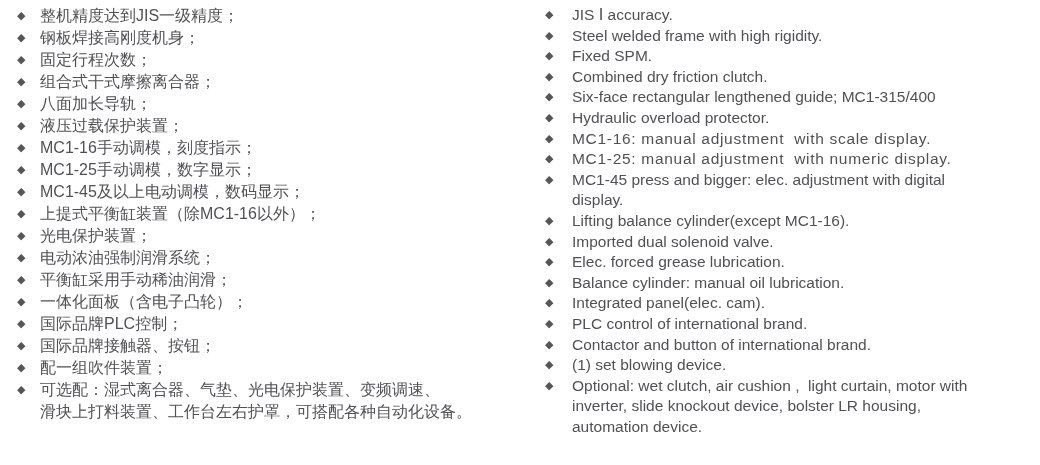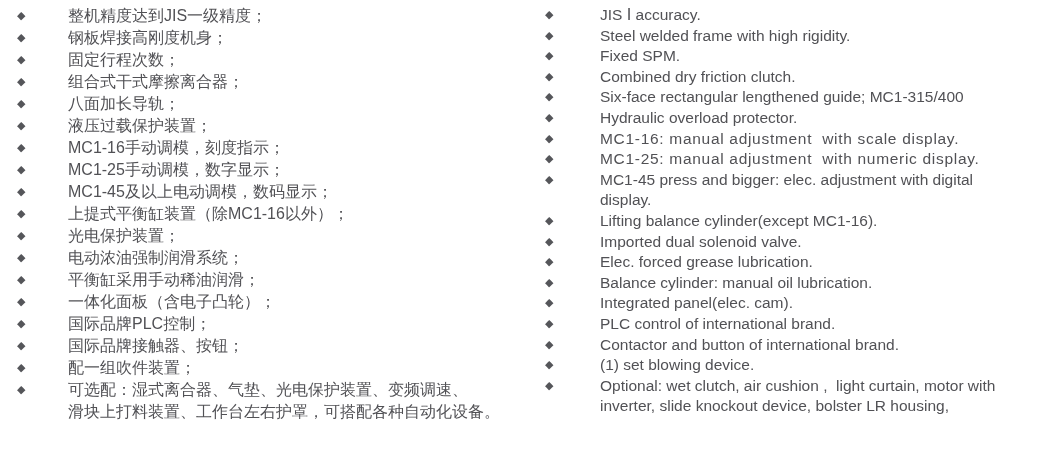--- a/index.html
+++ b/index.html
@@ -49,21 +49,20 @@
     font-size: 11px;
     line-height: inherit;
     color: #55565a;
     transform: translateY(-1px);
   }
   .col-zh .bullet { width: 23px; }
   .col-en .bullet { width: 27px; }
   .text {
     flex: 1 1 auto;
     min-width: 0;
-    margin-left: 28px;
   }
   .line {
     white-space: pre-wrap;
   }
   
   .col-en .item:nth-child(7) .line,
   .col-en .item:nth-child(8) .line {
     letter-spacing: 0.045em;
   }
 </style>
@@ -318,16 +317,17 @@
     <span class="text">
           <div class="line">(1) set blowing device.</div>
         </span>
   </div>
 
   <div class="item">
     <span class="bullet" style="color: rgb(85, 86, 90);">◆</span>
     <span class="text">
           <div class="line">Optional: wet clutch, air cushion ,  light curtain, motor with</div>
           <div class="line">inverter, slide knockout device, bolster LR housing,</div>
+          <div class="line">automation device.</div>
         </span>
   </div>
 </section>
 </div>
 
 </body></html>

